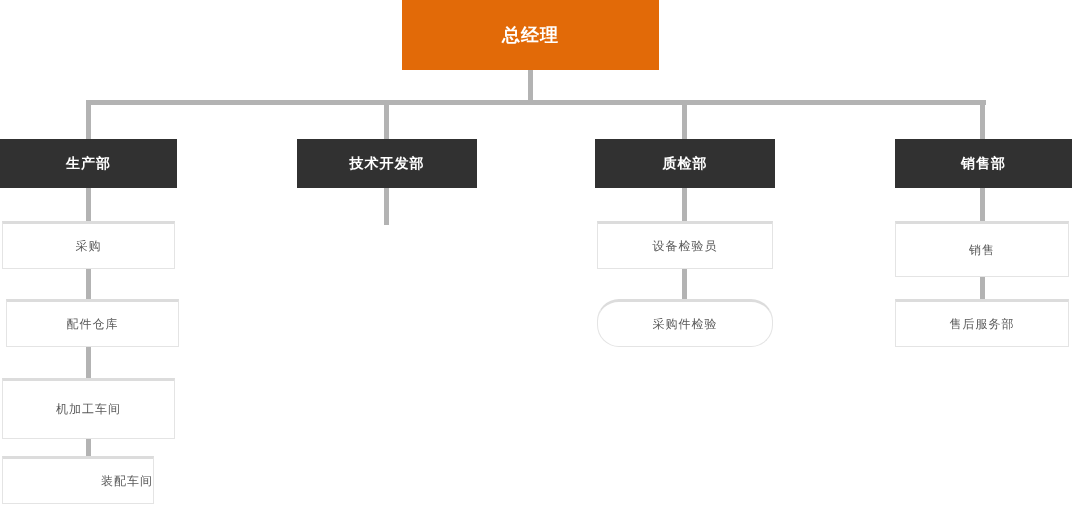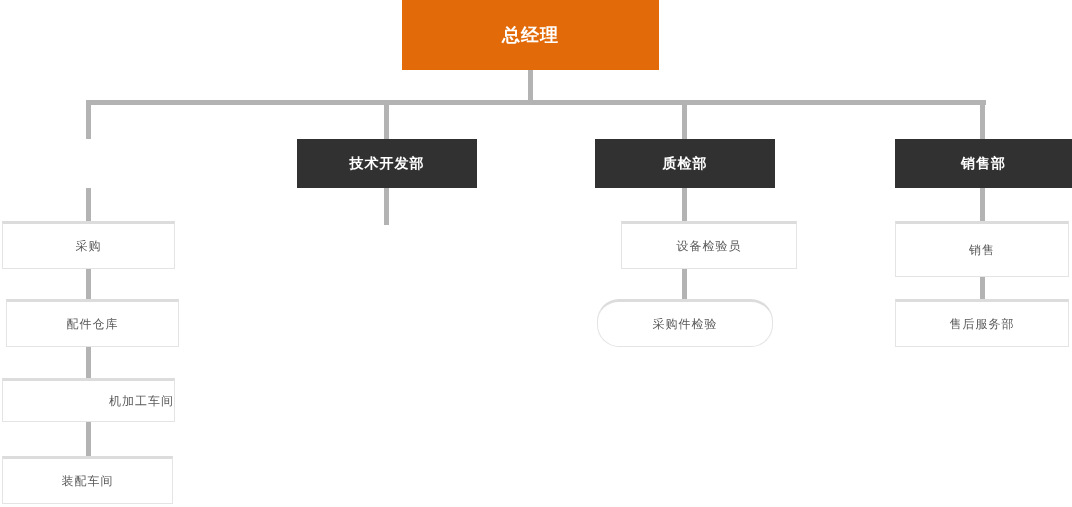--- a/index.html
+++ b/index.html
@@ -67,45 +67,48 @@
   <div class="conn" style="left:980px;top:100px;width:5px;height:39px;"></div>
   <div class="conn" style="left:86px;top:188px;width:5px;height:272px;"></div>
   <div class="conn" style="left:384px;top:188px;width:5px;height:37px;"></div>
   <div class="conn" style="left:682px;top:188px;width:5px;height:115px;"></div>
   <div class="conn" style="left:980px;top:188px;width:5px;height:115px;"></div>
 
   <div class="node root-node" style="left:402px;top:0px;width:257px;height:70px;">
     <span>总经理</span>
   </div>
 
+  <div class="node dept-node" style="left:0px;top:139px;width:177px;height:49px;">
+    <span>生产部</span>
+  </div>
   <div class="node dept-node" style="left:297px;top:139px;width:180px;height:49px;">
     <span>技术开发部</span>
   </div>
   <div class="node dept-node" style="left:895px;top:139px;width:177px;height:49px;">
     <span>销售部</span>
   </div>
   <div class="node dept-node" style="left:595px;top:139px;width:180px;height:49px;">
     <span>质检部</span>
   </div>
 
   <div class="node leaf-node" style="left:2px;top:221px;width:173px;height:48px;">
     <span>采购</span>
   </div>
   <div class="node leaf-node" style="left:0;top:299px;width:173px;height:48px;margin-left:6px;">
     <span>配件仓库</span>
   </div>
-  <div class="node leaf-node" style="left:2px;top:378px;width:173px;height:44px;justify-content:flex-end;">
+  <div class="node leaf-node" style="left:2px;top:378px;width:173px;height:61px;">
     <span>机加工车间</span>
   </div>
-  <div class="node leaf-node" style="left:2px;top:456px;width:171px;height:48px;">
+  <div class="node leaf-node" style="left:2px;top:456px;width:152px;height:48px;justify-content:flex-end;">
     <span>装配车间</span>
   </div>
 
 
-  <div class="node leaf-node" style="left:597px;top:221px;width:176px;height:48px;margin-left:24px;">
+  <div class="node leaf-node" style="left:597px;top:221px;width:176px;height:48px;">
     <span>设备检验员</span>
   </div>
   <div class="node leaf-node" style="left:597px;top:299px;width:176px;height:48px;border-radius:22px;">
     <span>采购件检验</span>
   </div>
 
   <div class="node leaf-node" style="left:895px;top:221px;width:174px;height:56px;">
     <span>销售</span>
   </div>
   <div class="node leaf-node" style="left:895px;top:299px;width:174px;height:48px;">

